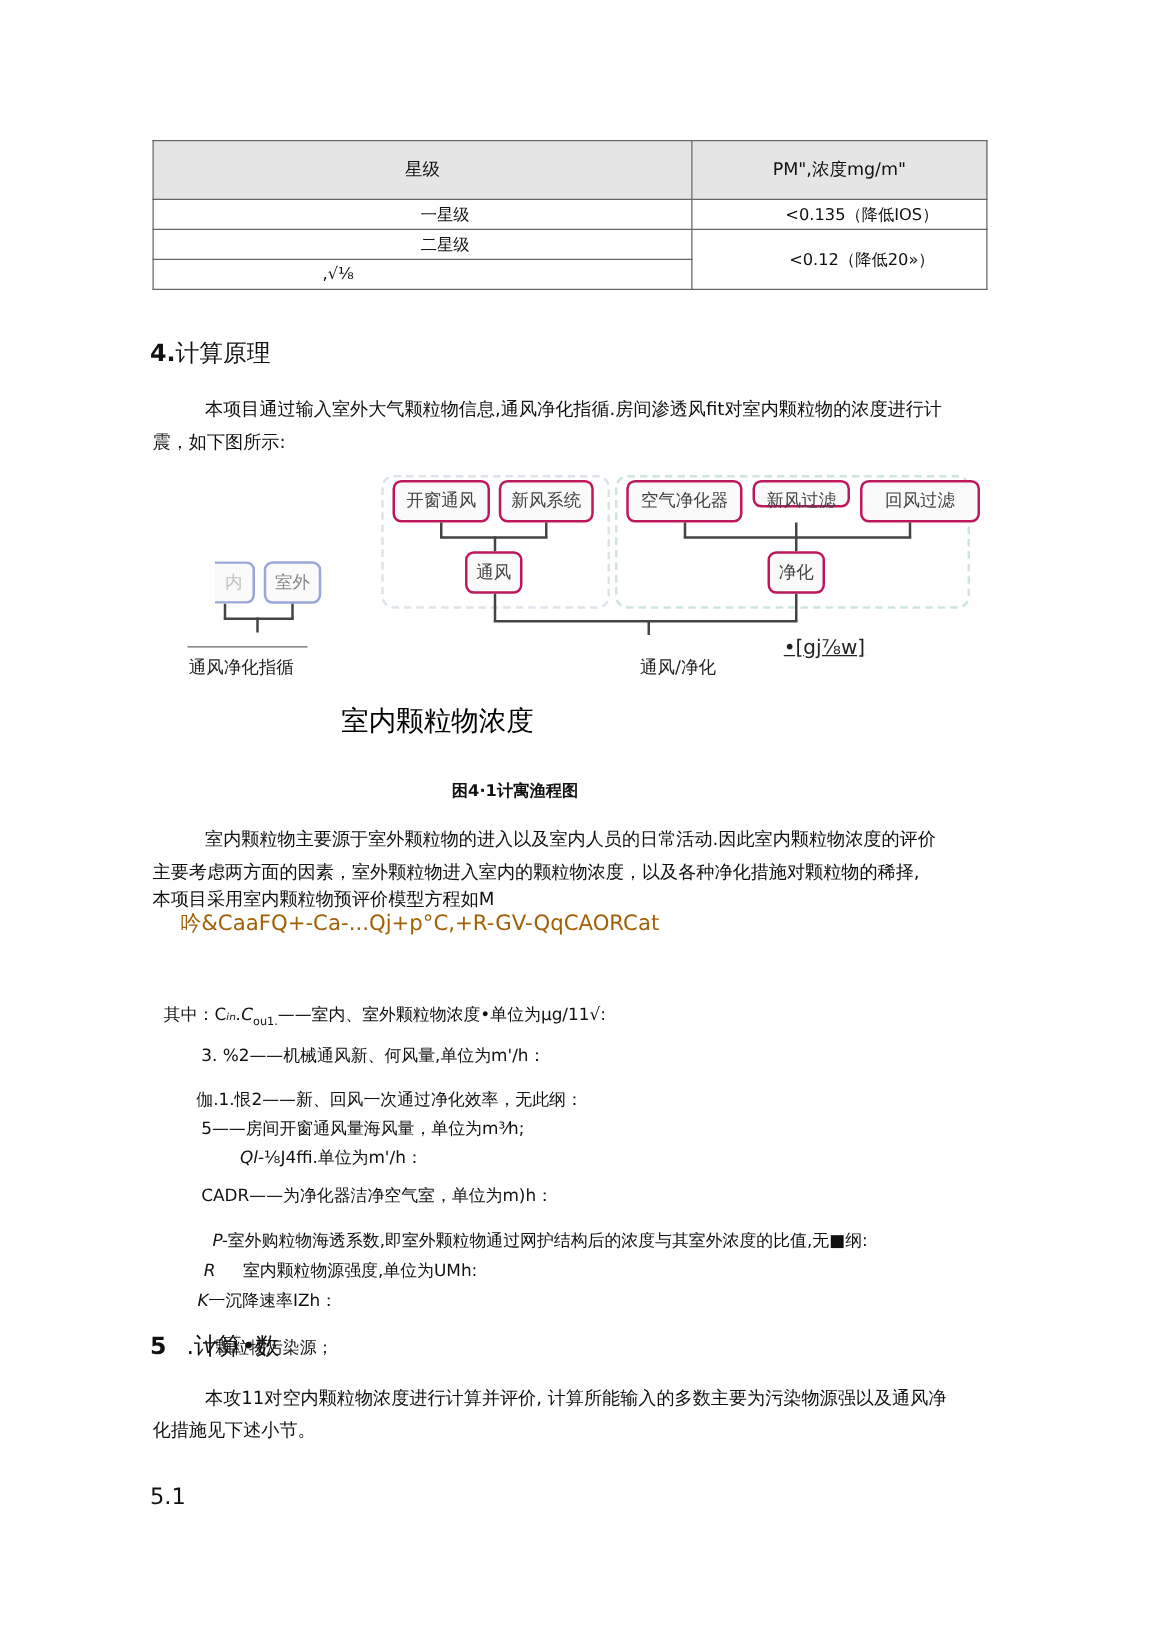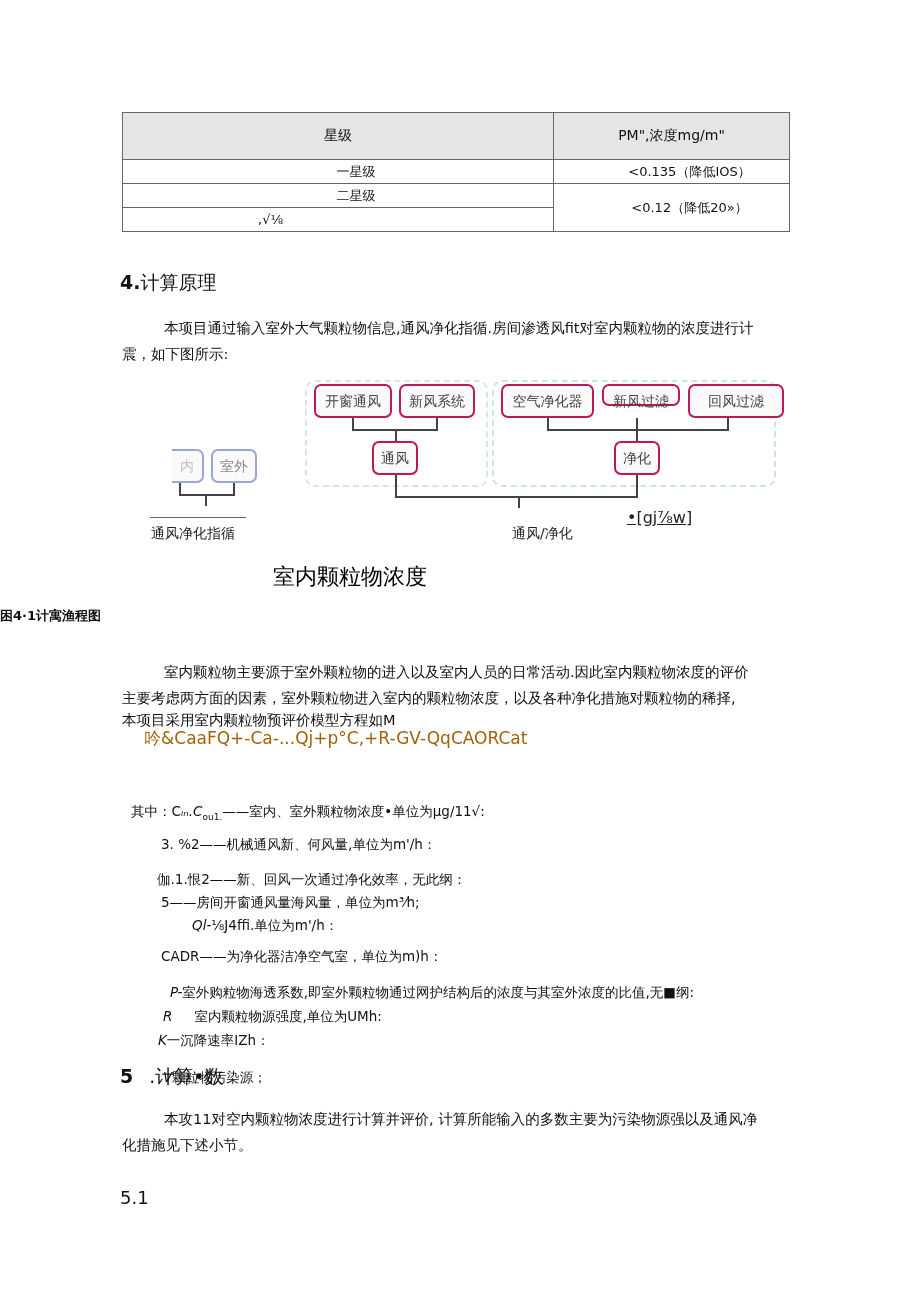--- a/index.html
+++ b/index.html
@@ -20,21 +20,21 @@
   .para { position: absolute; left: 122px; width: 670px; font-size: 14.5px; line-height: 26px; }
 
   
   .box { position: absolute; border: 2px solid #be185d; border-radius: 7px; background: #fafafa;
          font-size: 14px; color: #444; text-align: center; box-sizing: border-box; line-height: 30px; }
   .box.faded { border-color: #9aa6d8; color: #888; }
   .group { position: absolute; border: 2px dashed #cde6dd; border-radius: 10px; box-sizing: border-box; }
   .ln { position: absolute; background: #444; }
   .cap { position: absolute; font-size: 14px; color: #222; white-space: nowrap; }
   .big { position: absolute; font-size: 22px; color: #000000; white-space: nowrap; }
-  .figcap { position: absolute; left: 0; width: 824px; top: 607px;
+  .figcap { position: absolute; left: 0; width: 824px; text-align: center; top: 624px;
             font-size: 13px; font-weight: bold; }
   .formula { position: absolute; left: 144px; top: 727px; font-size: 17px; color: #a16207; }
   .defs { position: absolute; font-size: 13.5px; color: #111; white-space: nowrap; margin-top: 44px; }
   .it { font-style: italic; }
   sub { font-size: 9px; }
 </style>
 </head>
 <body>
 
 <table class="grade">

